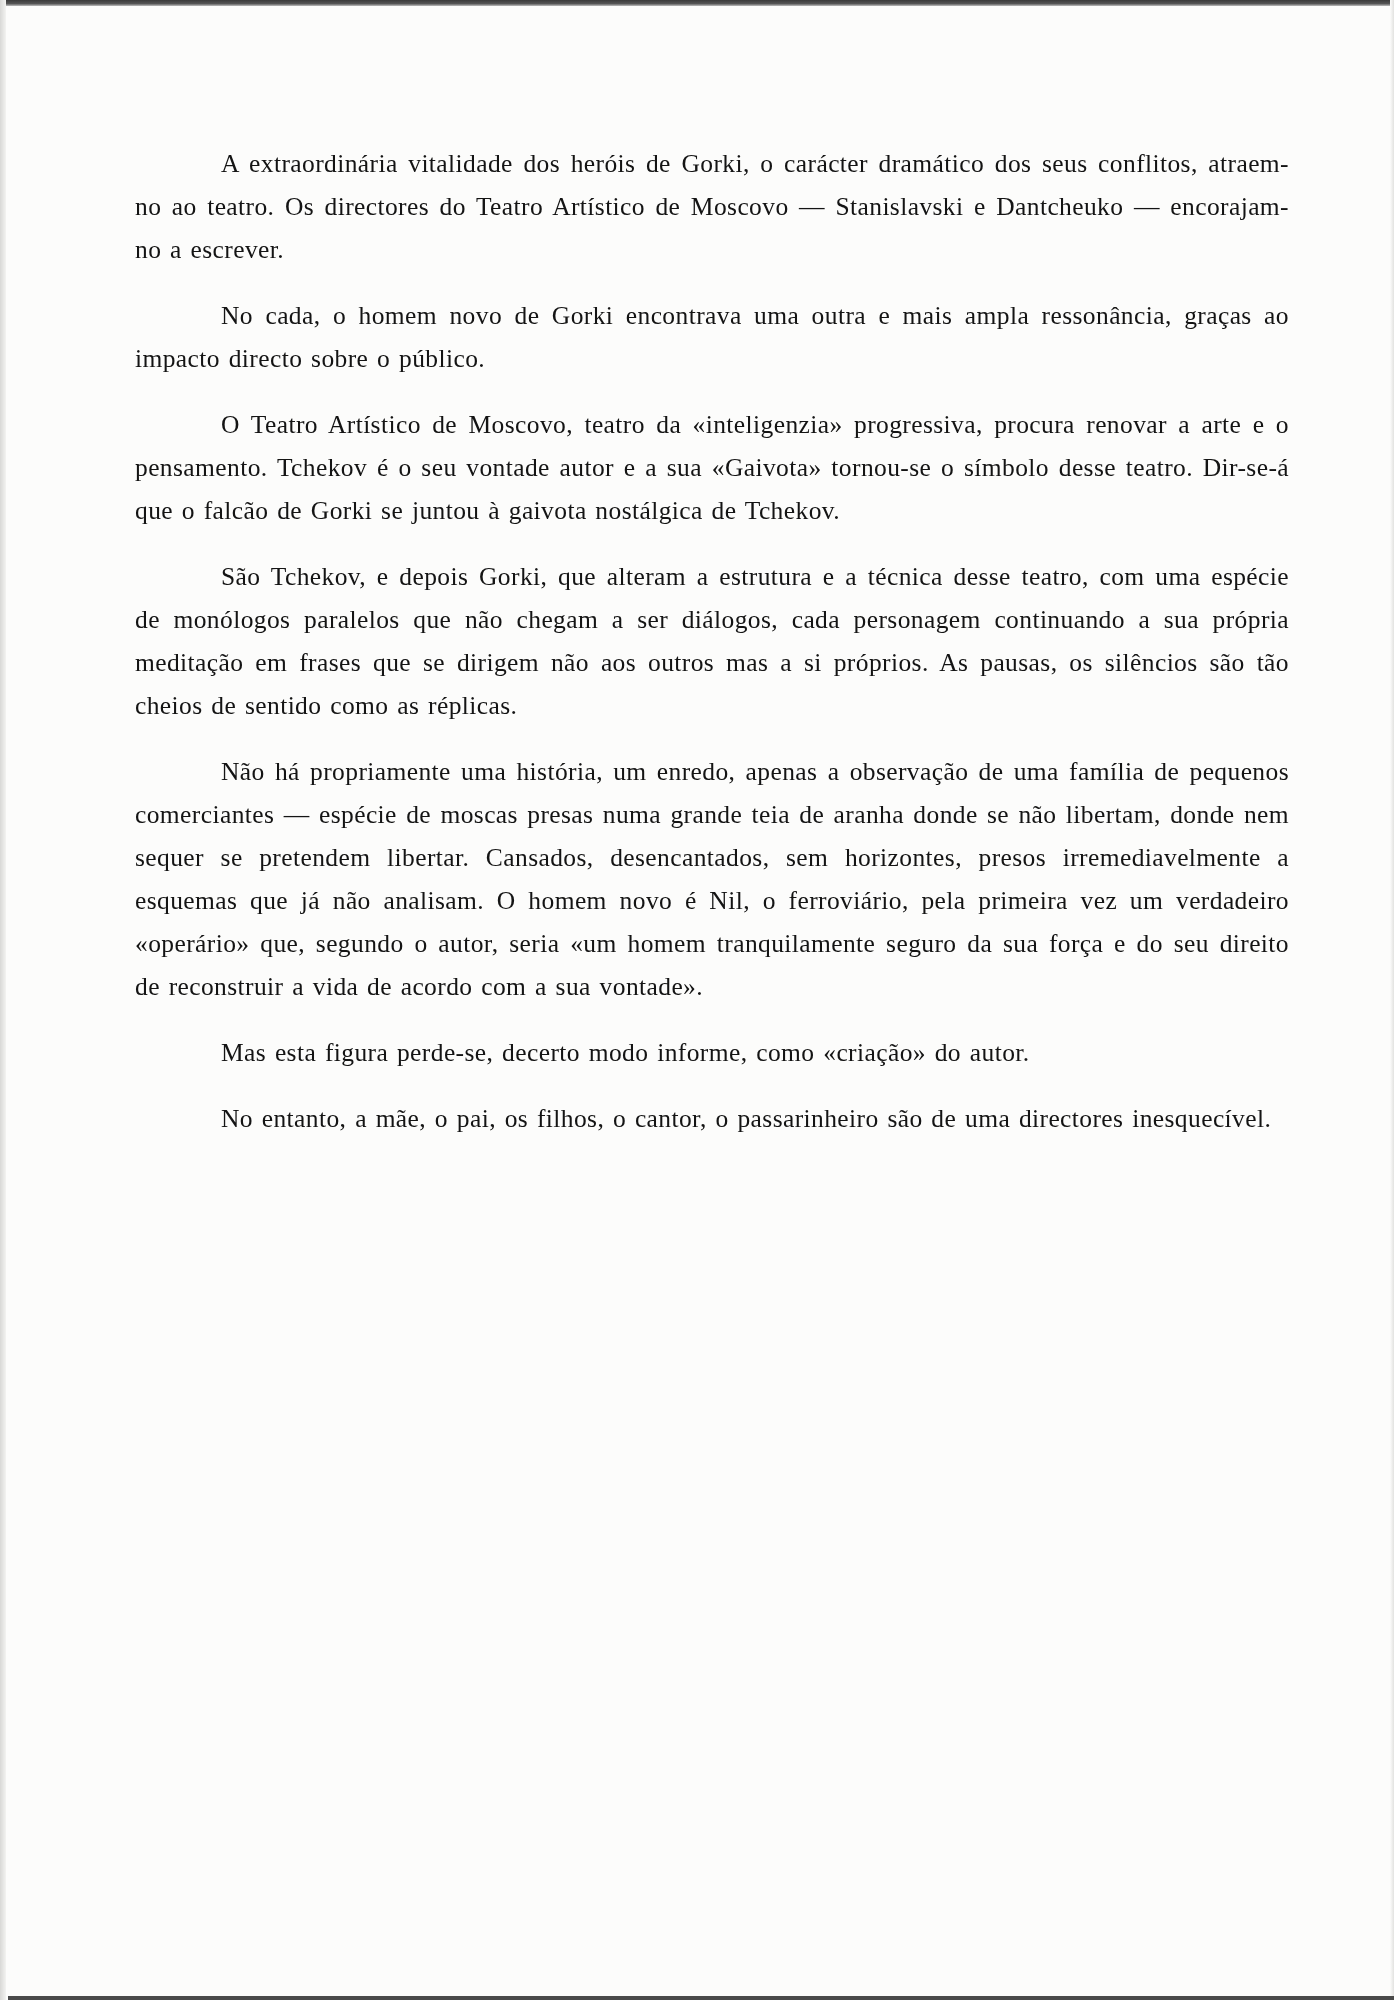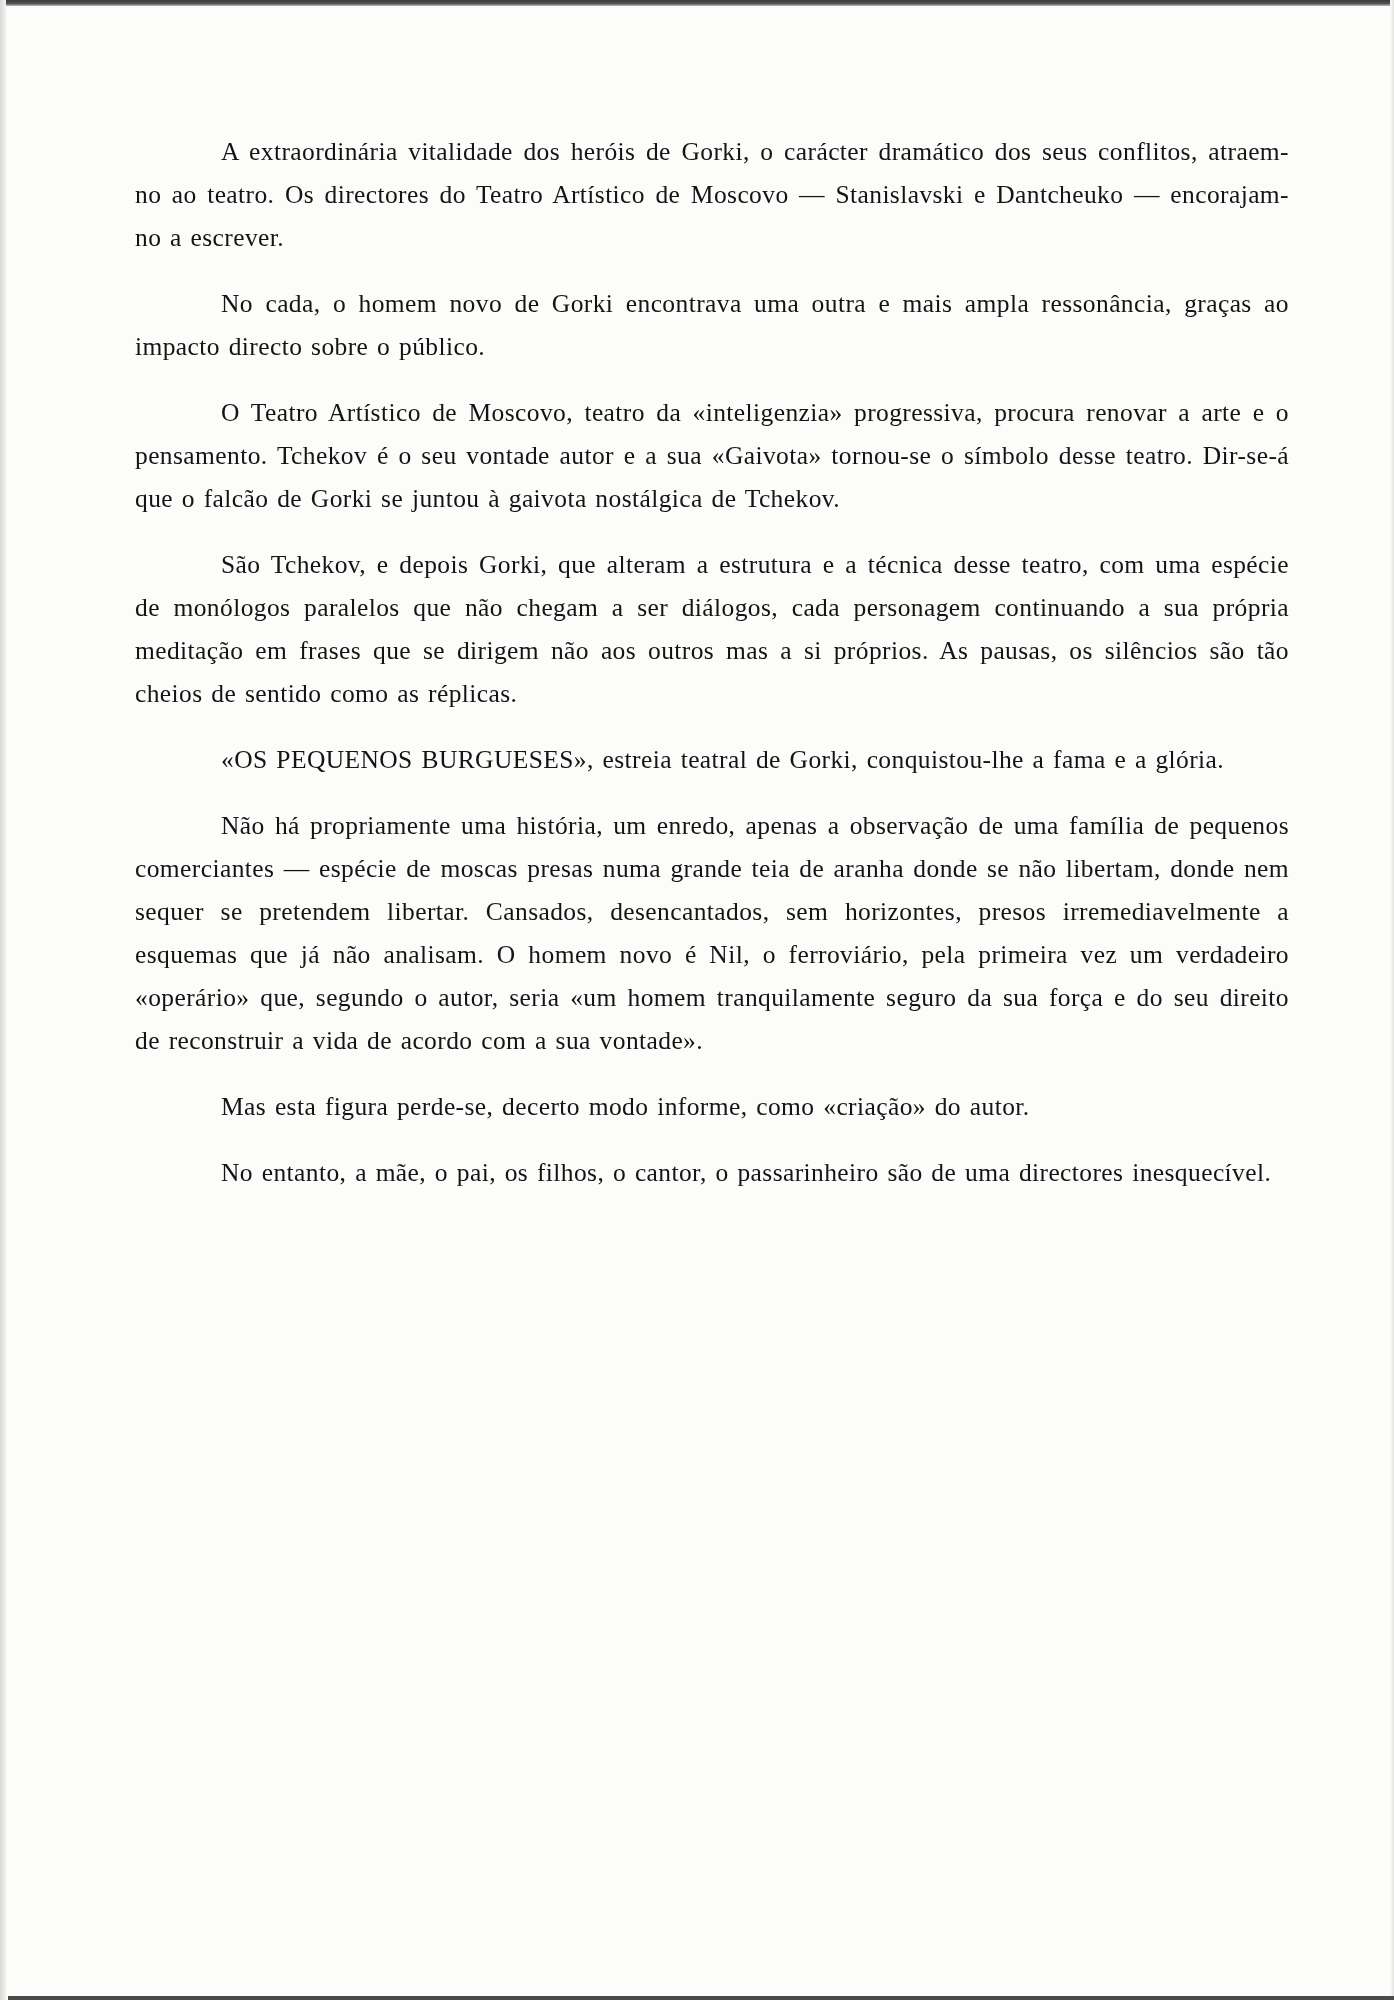--- a/index.html
+++ b/index.html
@@ -54,38 +54,37 @@
       width: 1154px;
       font-family: "Liberation Serif", "DejaVu Serif", serif;
       font-size: 25.5px;
       line-height: 43px;
       color: #141414;
       text-align: justify;
       letter-spacing: 0.4px;
       word-spacing: 2px;
     }
     .para {
-      margin: 0 0 23px 0;
+      margin: 12px 0 23px 0;
       text-indent: 86px;
       hyphens: manual;
     }
   </style>
 </head>
 <body>
 
 <div class="page">
   <div class="top-edge"></div>
   <div class="left-edge"></div>
   <div class="right-shadow"></div>
 
   <div class="text-block">
     <p class="para">A extraordinária vitalidade dos heróis de Gorki, o carácter dramático dos seus conflitos, atraem-no ao teatro. Os directores do Teatro Artístico de Moscovo — Stanislavski e Dantcheuko — encorajam-no a escrever.</p>
     <p class="para">No cada, o homem novo de Gorki encontrava uma outra e mais ampla ressonância, graças ao impacto directo sobre o público.</p>
     <p class="para">O Teatro Artístico de Moscovo, teatro da «inteligenzia» progressiva, procura renovar a arte e o pensamento. Tchekov é o seu vontade autor e a sua «Gaivota» tornou-se o símbolo desse teatro. Dir-se-á que o falcão de Gorki se juntou à gaivota nostálgica de Tchekov.</p>
     <p class="para">São Tchekov, e depois Gorki, que alteram a estrutura e a técnica desse teatro, com uma espécie de monólogos paralelos que não chegam a ser diálogos, cada personagem continuando a sua própria meditação em frases que se dirigem não aos outros mas a si próprios. As pausas, os silêncios são tão cheios de sentido como as réplicas.</p>
-    <p class="para">«OS PEQUENOS BURGUESES», estreia teatral de Gorki, conquistou-lhe a fama e a glória.</p>
     <p class="para">Não há propriamente uma história, um enredo, apenas a observação de uma família de pequenos comerciantes — espécie de moscas presas numa grande teia de aranha donde se não libertam, donde nem sequer se pretendem libertar. Cansados, desencantados, sem horizontes, presos irremediavelmente a esquemas que já não analisam. O homem novo é Nil, o ferroviário, pela primeira vez um verdadeiro «operário» que, segundo o autor, seria «um homem tranquilamente seguro da sua força e do seu direito de reconstruir a vida de acordo com a sua vontade».</p>
     <p class="para">Mas esta figura perde-se, decerto modo informe, como «criação» do autor.</p>
     <p class="para">No entanto, a mãe, o pai, os filhos, o cantor, o passarinheiro são de uma directores inesquecível.</p>
   </div>
 
   <div class="bottom-edge"></div>
 </div>
 
 </body></html>

